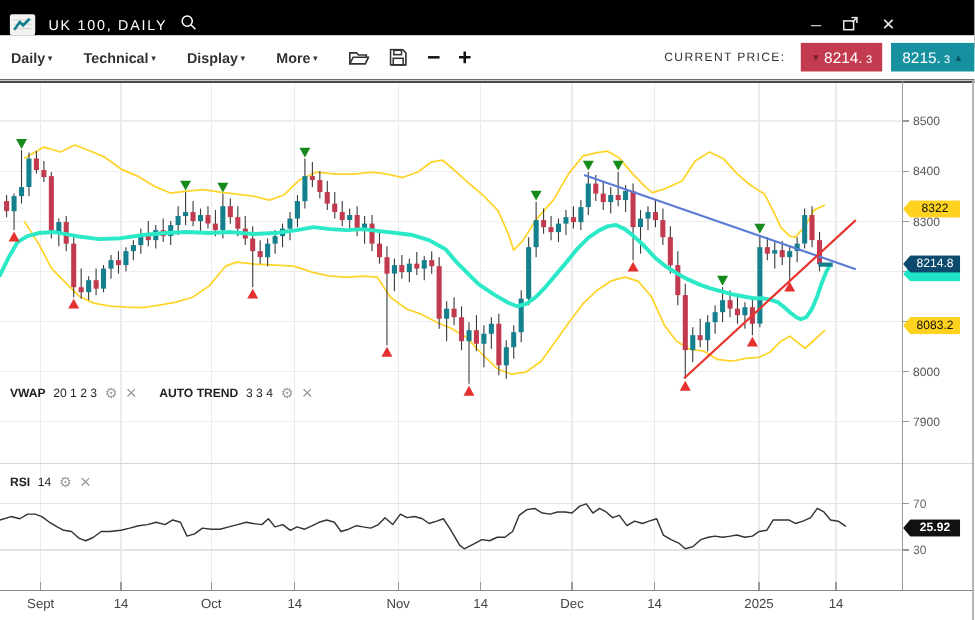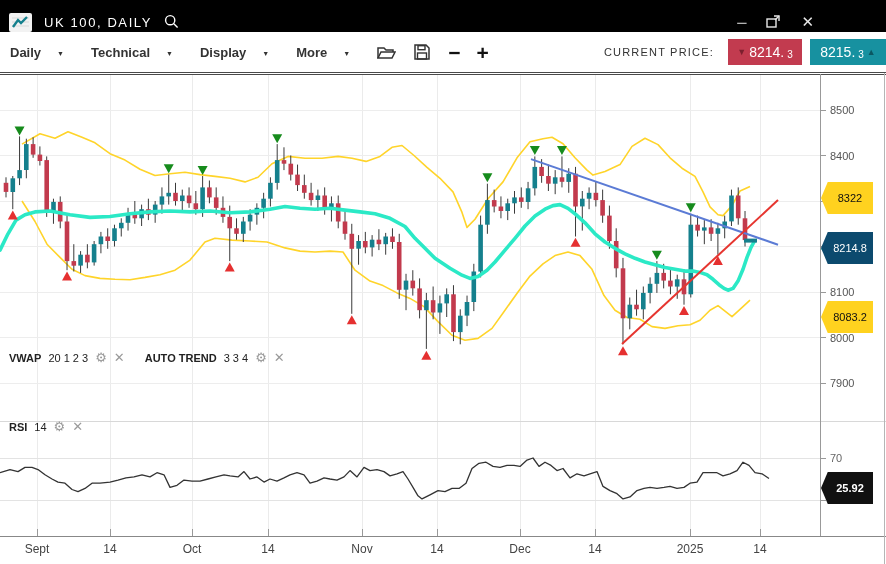--- a/index.html
+++ b/index.html
@@ -15,42 +15,42 @@
   .search-ic{margin-top:2px}
   .win-controls{margin-left:auto;display:flex;align-items:center;gap:20px;margin-right:72px}
   .wc{color:#e8e8e8;cursor:pointer;display:flex;align-items:center;height:18px}
   .wc-min{font-size:13px}
   .wc-close{font-size:15px}
 
   
   .toolbar{position:absolute;top:32px;left:0;width:886px;height:41px;background:#fff;
            border-bottom:1px solid #4a4a4a;display:flex;align-items:center;
            padding-left:10px;box-sizing:border-box;z-index:6}
-  .menu{display:flex;align-items:center;gap:16px;font-weight:bold;font-size:13px;color:#333;
+  .menu{display:flex;align-items:center;gap:1px;font-weight:bold;font-size:13px;color:#333;
         margin-right:27px;cursor:pointer}
   .caret{font-size:7px;color:#333;padding-top:2px}
   .tbicon{margin-right:18px;cursor:pointer;display:flex;align-items:center}
   .zoomglyph{font-size:21px;font-weight:bold;color:#111;margin-right:16px;cursor:pointer;line-height:1}
   .cp-label{margin-left:auto;font-size:11px;letter-spacing:1.2px;color:#333}
   .price-box{height:26px;display:flex;align-items:center;justify-content:center;color:#fff;
              font-size:14px;cursor:pointer}
   .sell-box{background:#C23B4F;width:74px;margin-left:14px;gap:3px}
   .buy-box{background:#1791A0;width:76px;margin-left:8px;gap:3px}
   .px-sub{font-size:10px;padding-top:5px}
   .arr-dn{color:#7c1f2e;font-size:9px}
   .arr-up{color:#0b5863;font-size:9px}
 
   
   #chart-svg{position:absolute;top:0;left:0;z-index:1}
   .ind-row{position:absolute;display:flex;align-items:flex-end;gap:7px;z-index:2;
            font-size:11px;color:#222;white-space:nowrap}
   .ind-name{font-weight:bold}
   .ind-ic{color:#9a9a9a;font-size:13px;line-height:1;cursor:pointer}
 
-  .tag{position:absolute;left:821px;width:52px;height:32px;font-size:11px;z-index:3;
+  .tag{position:absolute;left:821px;width:52px;height:16px;font-size:11px;z-index:3;
        display:flex;align-items:center;justify-content:center;box-sizing:border-box;
        padding-left:6px;clip-path:polygon(0 50%,13% 0,100% 0,100% 100%,13% 100%)}
   .tag-yellow{background:#FFD21F;color:#111}
   .tag-purple{background:#0c4a6e;color:#fff;z-index:4}
   .tag-teal{background:#1FE5C8;color:#045;z-index:3}
   .tag-black{background:#111;color:#fff;font-weight:bold}
 </style>
 </head>
 <body>
 
@@ -443,24 +443,24 @@
   <span class="ind-name">VWAP</span>
   <span>20 1 2 3</span>
   <span class="ind-ic">⚙</span>
   <span class="ind-ic">✕</span>
   <span style="width:6px"></span>
   <span class="ind-name">AUTO TREND</span>
   <span>3 3 4</span>
   <span class="ind-ic">⚙</span>
   <span class="ind-ic">✕</span>
 </div>
-<div class="ind-row" style="left:9px;top:420px">
+<div class="ind-row" style="left:9px;top:432px">
   <span class="ind-name">RSI</span>
   <span>14</span>
   <span class="ind-ic">⚙</span>
   <span class="ind-ic">✕</span>
 </div>
 
 <div class="tag tag-yellow" style="top:182px">8322</div>
 <div class="tag tag-teal" style="top:242px;height:14px"></div>
 <div class="tag tag-purple" style="top:232px">8214.8</div>
-<div class="tag tag-yellow" style="top:301px">8083.2</div>
+<div class="tag tag-yellow" style="top:288px">8083.2</div>
 <div class="tag tag-black" style="top:472px">25.92</div>
 
 </body></html>

